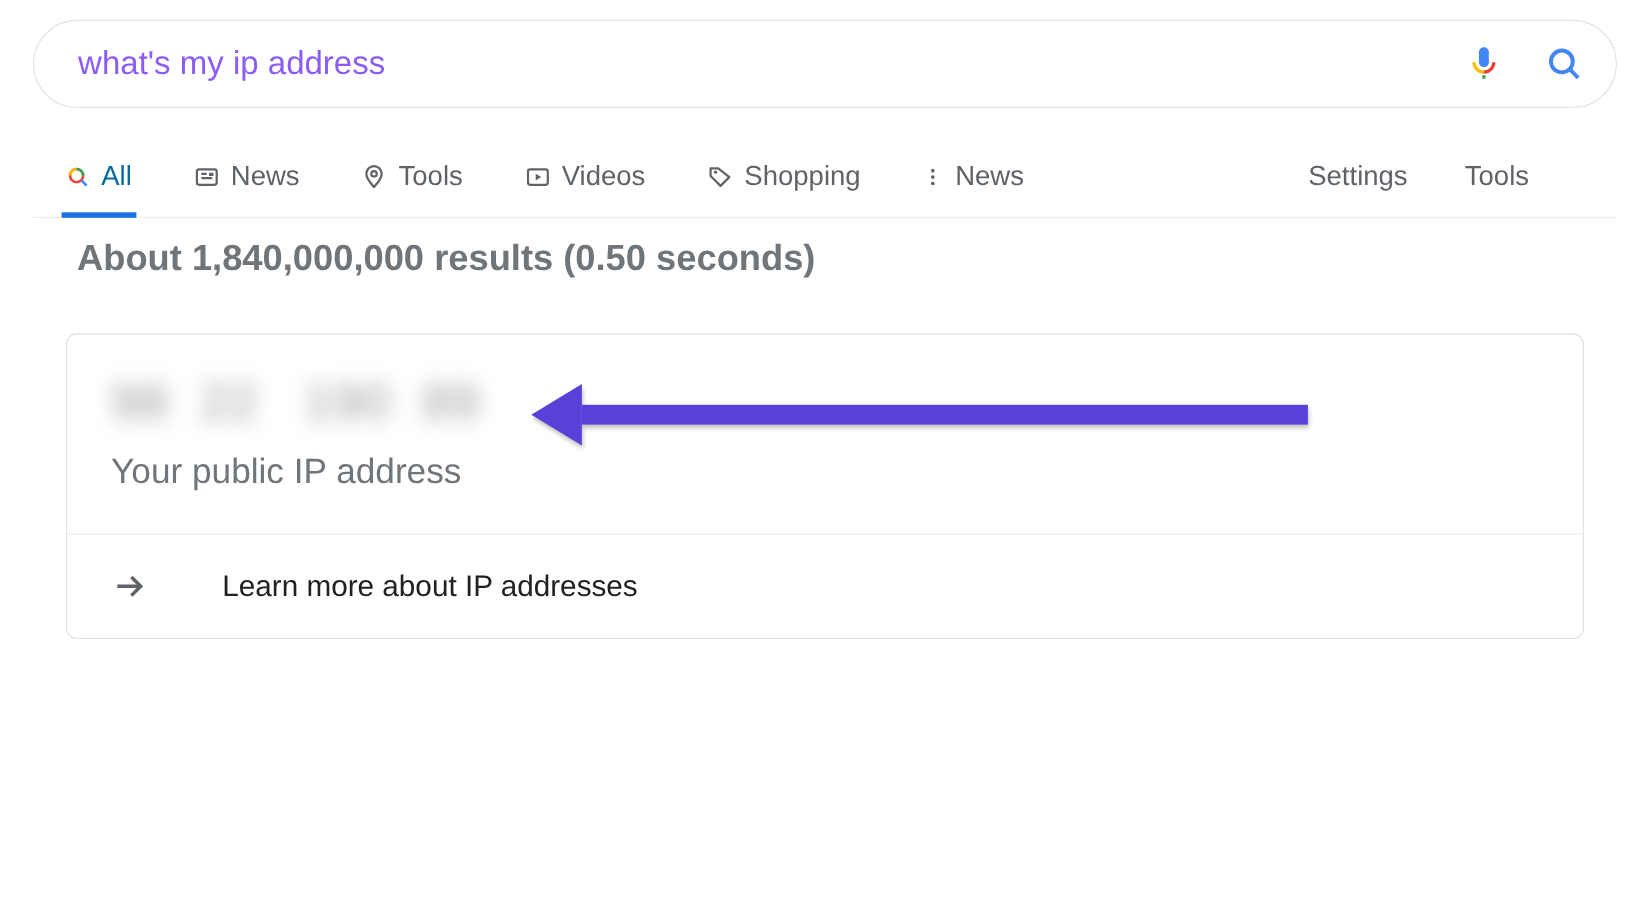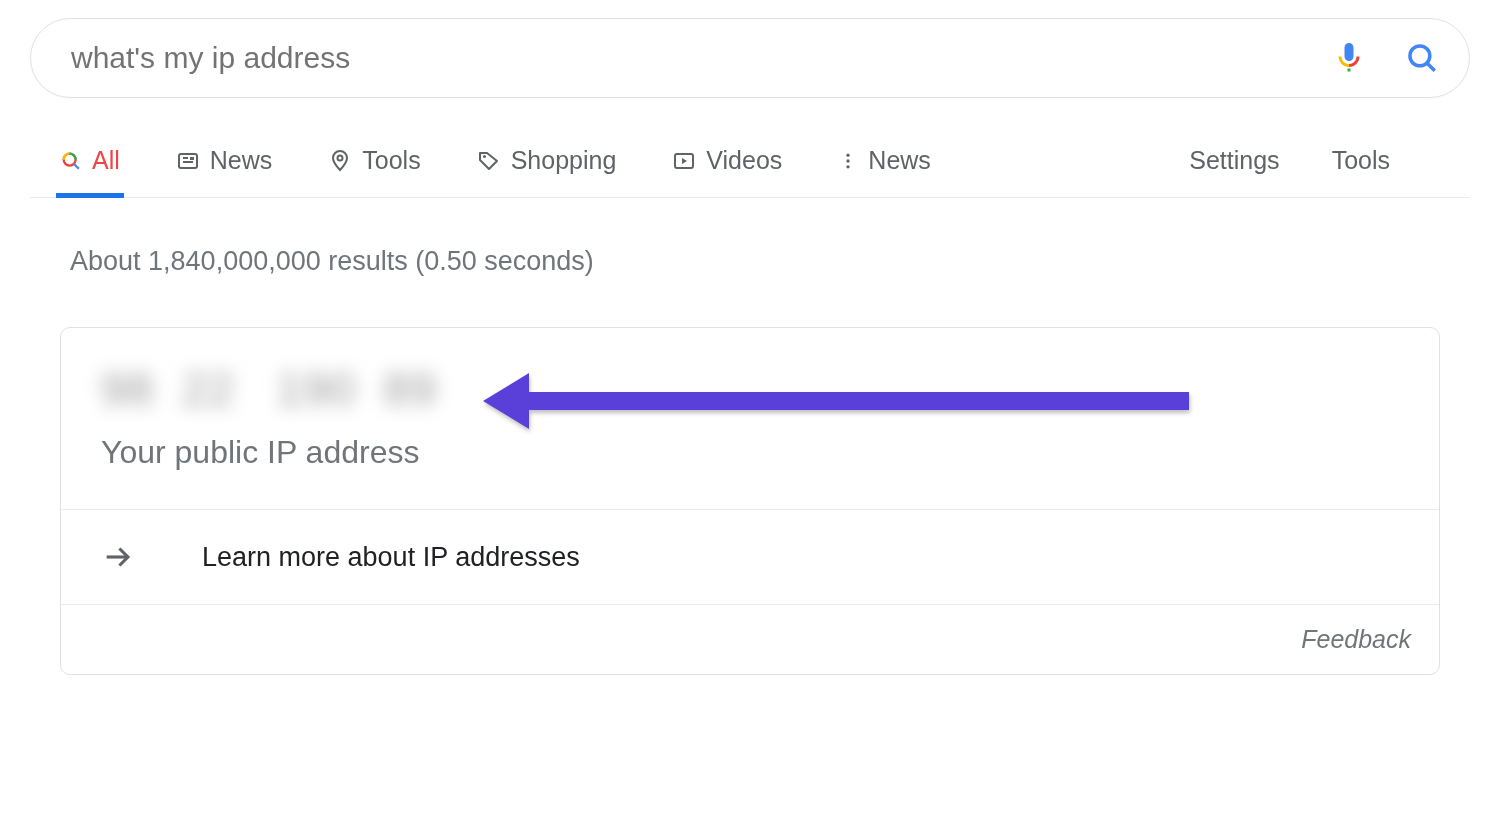--- a/index.html
+++ b/index.html
@@ -21,21 +21,21 @@
     border-radius: 50px;
     height: 80px;
     padding: 0 30px 0 40px;
     box-shadow: 0 1px 2px rgba(0,0,0,0.02);
   }
   .search-input {
     flex: 1;
     border: none;
     outline: none;
     font-size: 30px;
-    color: #737373;
+    color: #8b5cf6;
     background: transparent;
   }
   .search-icons {
     display: flex;
     align-items: center;
     gap: 38px;
   }
   
   .tabs-row {
     display: flex;
@@ -54,21 +54,21 @@
     display: flex;
     align-items: center;
     gap: 10px;
     font-size: 25px;
     color: #5f6368;
     padding-bottom: 22px;
     cursor: pointer;
     position: relative;
   }
   .tab.active {
-    color: #ef4444;
+    color: #0369a1;
   }
   .tab.active::after {
     content: "";
     position: absolute;
     left: -4px;
     right: -4px;
     bottom: -1px;
     height: 5px;
     background: #1a73e8;
   }
@@ -84,24 +84,25 @@
     padding-right: 80px;
   }
   .tabs-right .link {
     font-size: 25px;
     color: #5f6368;
     padding-bottom: 22px;
     cursor: pointer;
   }
   
   .result-stats {
-    margin-top: 48px;
+    margin-top: 17px;
     padding-left: 40px;
-    font-size: 27px;
+    font-size: 33px;
     color: #70757a;
+    font-weight: bold;
   }
   
   .ip-card {
     margin: 50px 30px 0 30px;
     border: 1px solid #dfe1e5;
     border-radius: 10px;
     position: relative;
   }
   .ip-card-top {
     padding: 34px 40px 38px 40px;
@@ -224,35 +225,35 @@
             <path d="M12 21s-7-7.5-7-12a7 7 0 1 1 14 0c0 4.5-7 12-7 12z"></path>
             <circle cx="12" cy="9" r="2.5"></circle>
           </svg>
         </span>
         <span>Tools</span>
       </div>
 
       <div class="tab">
         <span class="tab-icon">
           <svg width="24" height="24" viewBox="0 0 24 24" fill="none" stroke="#5f6368" stroke-width="2">
+            <rect x="3" y="5" width="18" height="14" rx="2"></rect>
+            <path d="M10 9l5 3-5 3V9z" fill="#5f6368" stroke="none"></path>
+          </svg>
+        </span>
+        <span>Videos</span>
+      </div>
+
+      <div class="tab">
+        <span class="tab-icon">
+          <svg width="24" height="24" viewBox="0 0 24 24" fill="none" stroke="#5f6368" stroke-width="2">
             <path d="M20 12l-8 8-9-9V4h7l10 8z" stroke-linejoin="round"></path>
             <circle cx="7.5" cy="7.5" r="1.5" fill="#5f6368" stroke="none"></circle>
           </svg>
         </span>
         <span>Shopping</span>
-      </div>
-
-      <div class="tab">
-        <span class="tab-icon">
-          <svg width="24" height="24" viewBox="0 0 24 24" fill="none" stroke="#5f6368" stroke-width="2">
-            <rect x="3" y="5" width="18" height="14" rx="2"></rect>
-            <path d="M10 9l5 3-5 3V9z" fill="#5f6368" stroke="none"></path>
-          </svg>
-        </span>
-        <span>Videos</span>
       </div>
 
       <div class="tab">
         <span class="tab-icon">
           <svg width="20" height="24" viewBox="0 0 24 24" fill="#5f6368">
             <circle cx="12" cy="5" r="2"></circle>
             <circle cx="12" cy="12" r="2"></circle>
             <circle cx="12" cy="19" r="2"></circle>
           </svg>
         </span>
@@ -280,18 +281,15 @@
     </div>
     <div class="ip-card-link">
       <span class="tab-icon">
         <svg width="34" height="34" viewBox="0 0 24 24" fill="none" stroke="#5f6368" stroke-width="2.2">
           <line x1="4" y1="12" x2="19" y2="12"></line>
           <polyline points="13 6 19 12 13 18"></polyline>
         </svg>
       </span>
       <span class="label">Learn more about IP addresses</span>
     </div>
-    <div class="ip-card-footer">
-      <span class="feedback">Feedback</span>
-    </div>
   </div>
 
 </div>
 
 </body></html>

